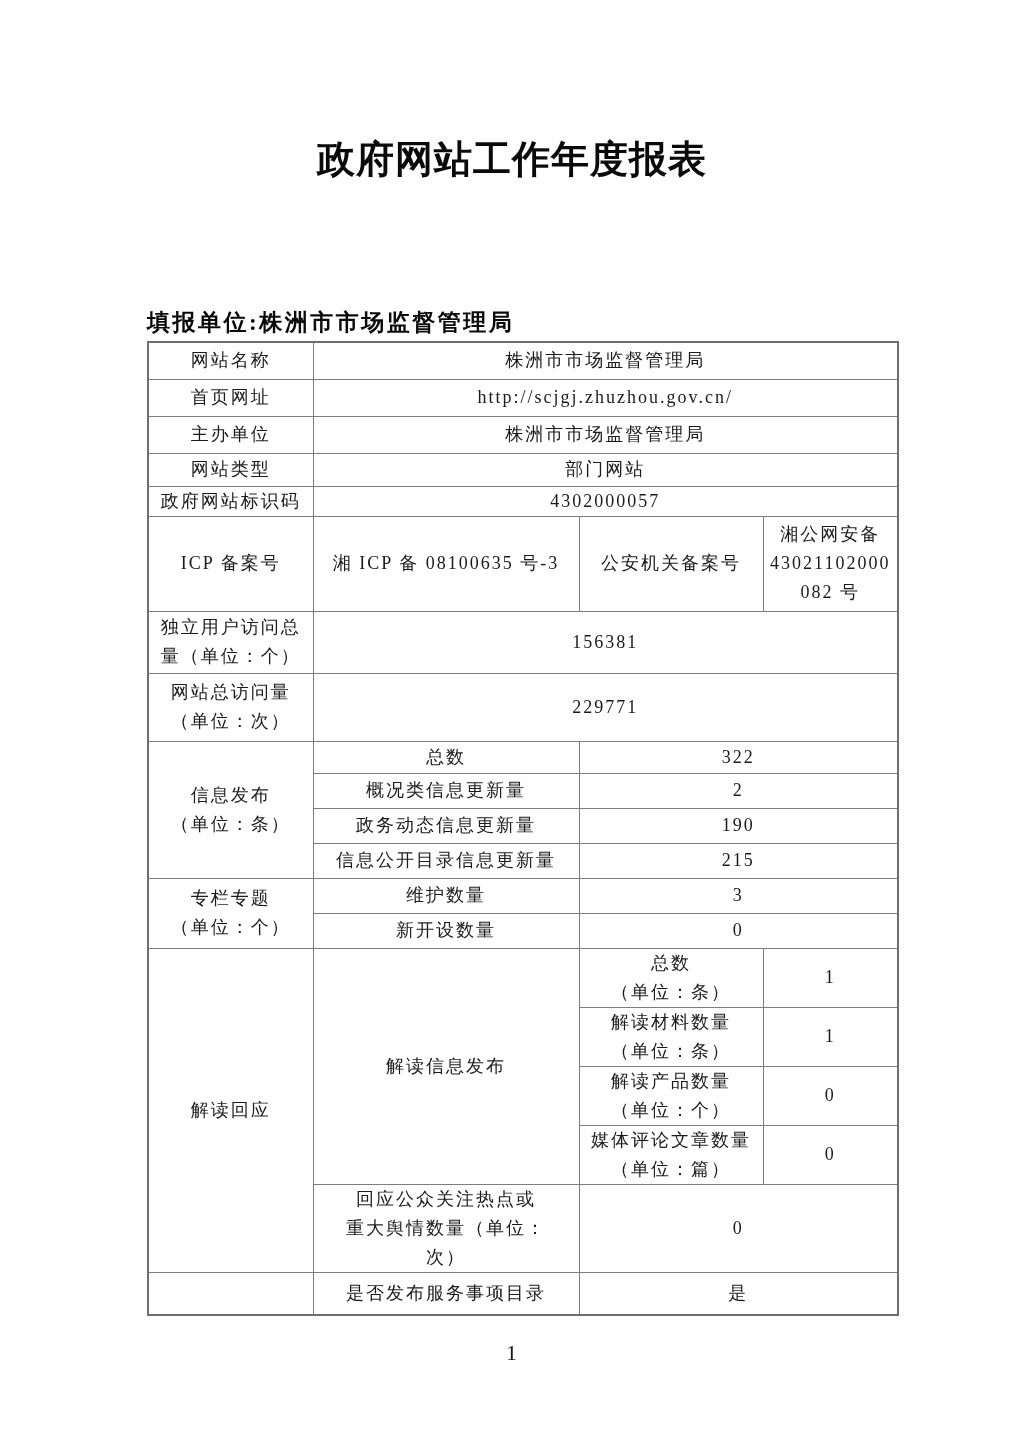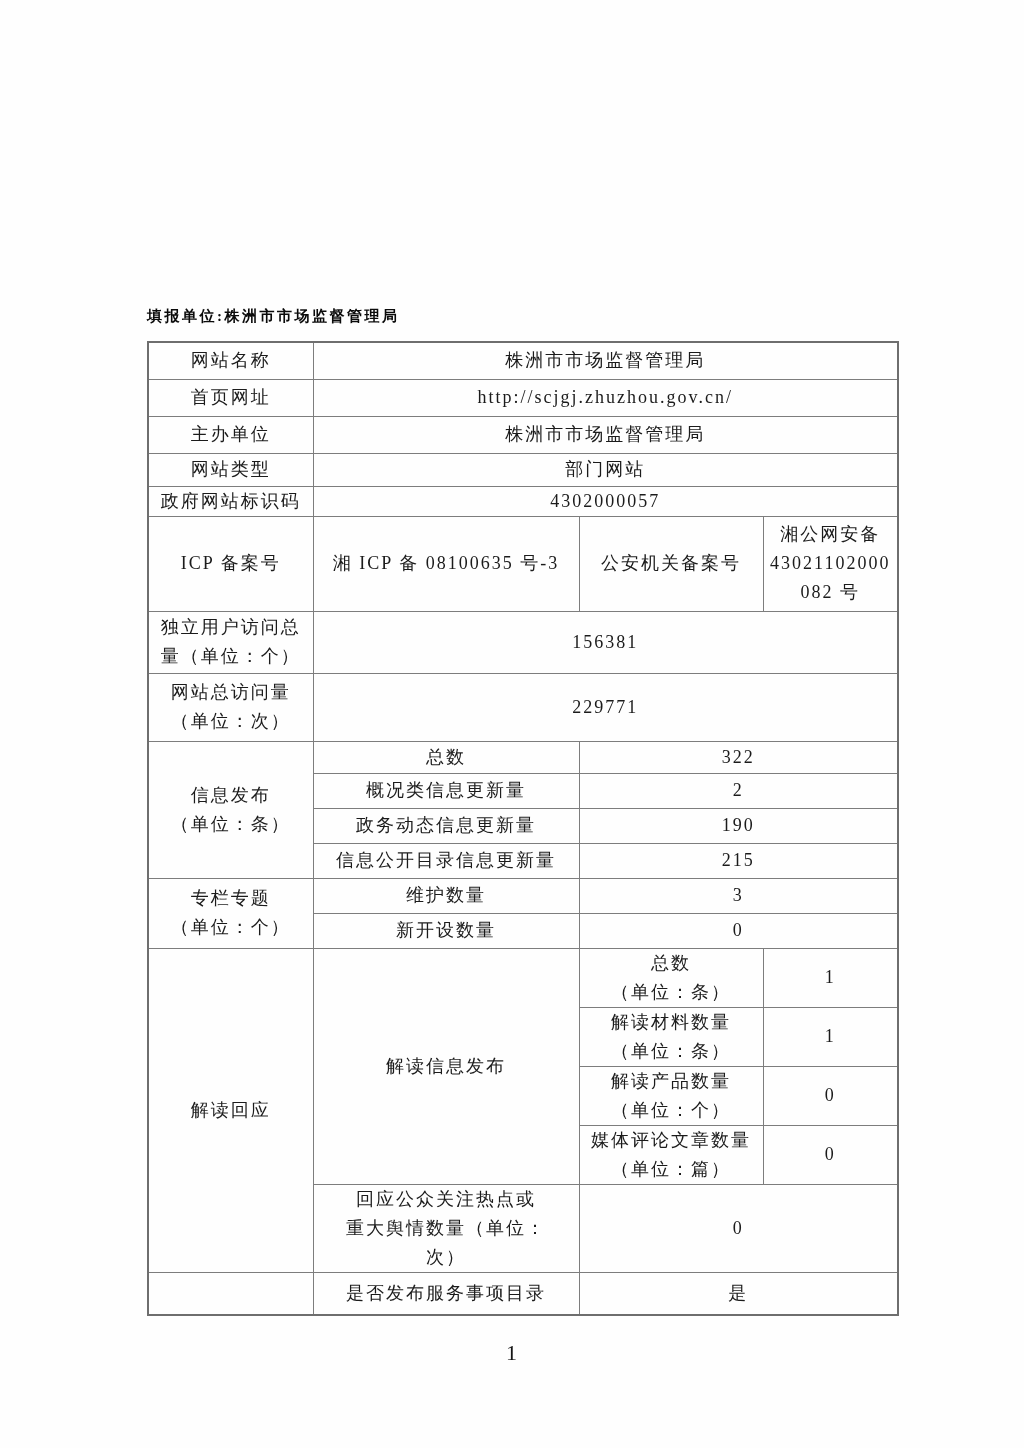--- a/index.html
+++ b/index.html
@@ -23,21 +23,21 @@
     font-size: 38px; font-weight: bold; letter-spacing: 1px;
     color: #0a0a0a;
   }
   .doc-subtitle {
     position: absolute; top: 218px; left: 0; width: 100%;
     text-align: center;
     font-size: 23px; letter-spacing: 1px;
   }
   .report-unit {
     position: absolute; top: 307px; left: 147px;
-    font-size: 15px; font-weight: bold; letter-spacing: 2.5px;
+    font-size: 23px; font-weight: bold; letter-spacing: 2.5px;
     color: #0a0a0a;
   }
   table.report {
     position: absolute; top: 341px; left: 147px;
     width: 750px;
     border-collapse: collapse; table-layout: fixed;
     border: 2px solid #6e6e6e;
   }
   table.report td {
     border: 1px solid #7d7d7d;
@@ -55,20 +55,21 @@
   .page-number {
     position: absolute; top: 1340px; left: 0; width: 100%;
     text-align: center; font-size: 22px; letter-spacing: 1px;
   }
 </style>
 </head>
 <body>
 
 <div class="page">
 
+  <div class="doc-title">政府网站工作年度报表</div>
   <div class="report-unit">填报单位:株洲市市场监督管理局</div>
 
   <table class="report">
     <colgroup>
       <col style="width:165px">
         <col style="width:266px">
         <col style="width:184px">
         <col style="width:135px">
     </colgroup>
 

